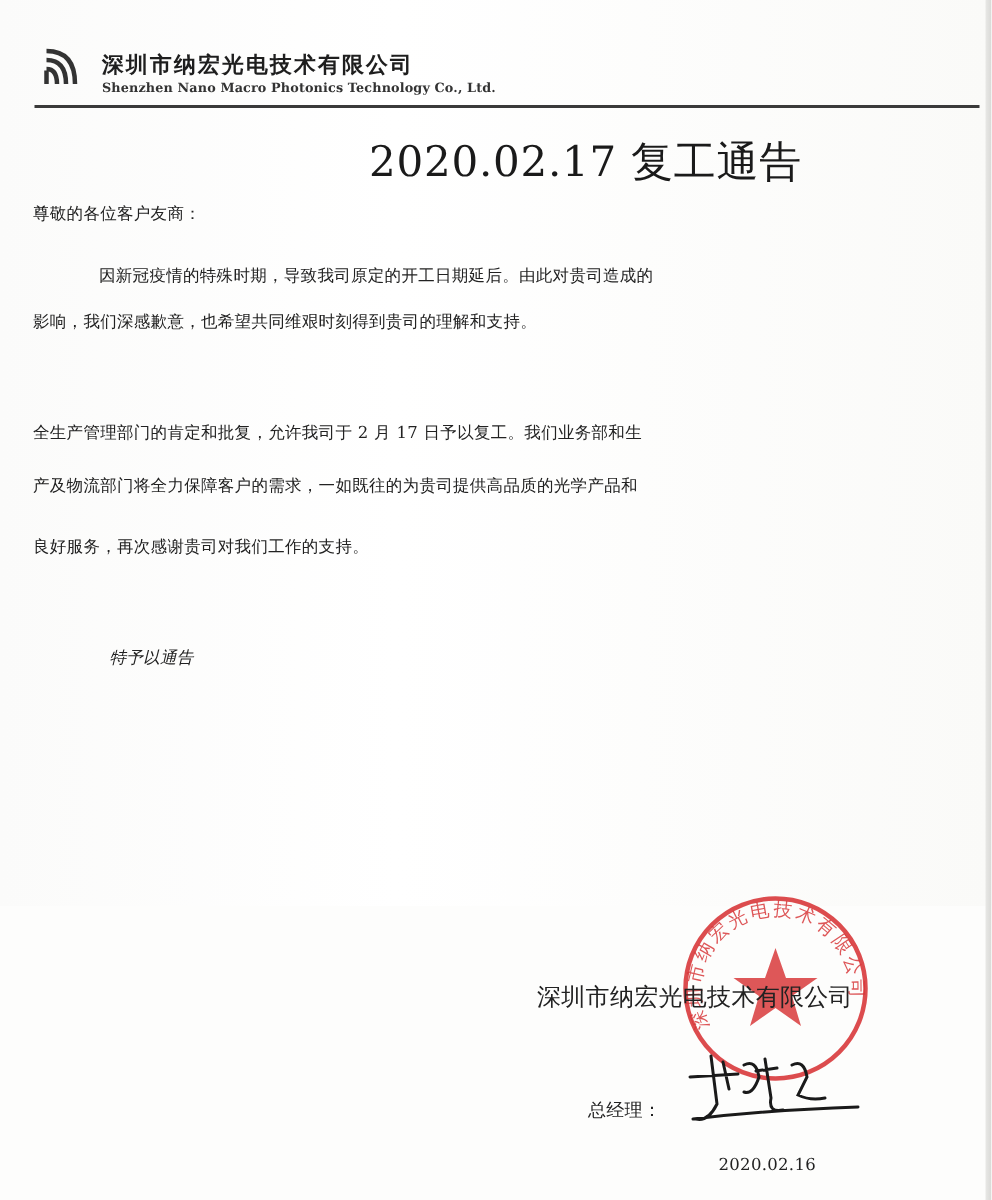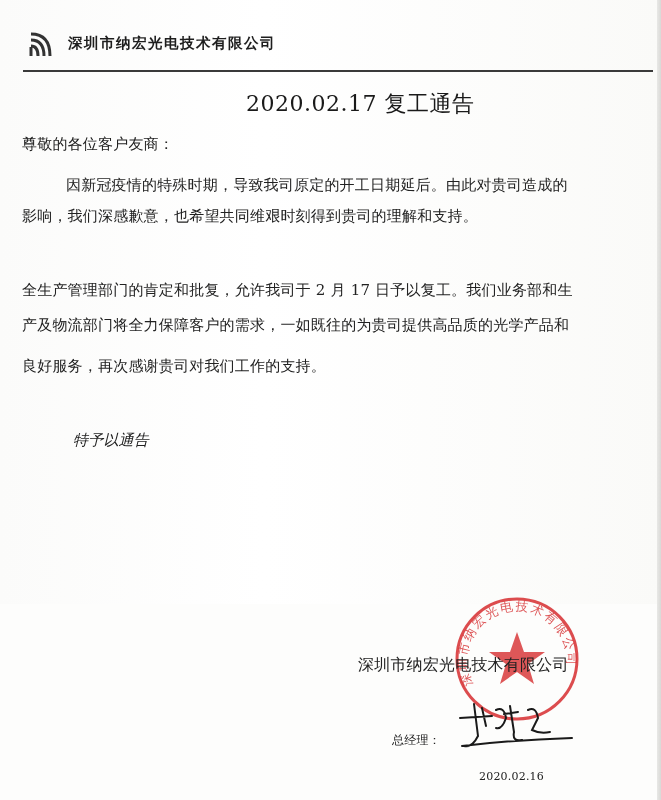--- a/index.html
+++ b/index.html
@@ -9,38 +9,39 @@
     font-family:"DejaVu Serif","Liberation Serif",serif;
     color:#222;
     position:relative;
   }
   .page { position:absolute; left:0; top:0; width:661px; height:604px; background:linear-gradient(90deg,#fbfbfa 0%,#ffffff 40%,#fafaf8 100%); }
   .edge { position:absolute; right:0; top:0; width:4px; height:800px; background:linear-gradient(90deg,#e8e8e6,#d9d9d6); }
   .logo { position:absolute; left:28px; top:30px; width:26px; height:28px; }
   .company-cn { position:absolute; left:68px; top:34px; font-size:14.5px; font-weight:bold; letter-spacing:1.5px; color:#1e1e1e; }
   .company-en { position:absolute; left:68px; top:54px; font-size:8.5px; font-weight:bold; color:#333; letter-spacing:0.1px; }
   .header-rule { position:absolute; left:23px; top:70px; width:630px; height:2px; background:#3a3a3a; }
-  .title { position:absolute; left:246px; top:89px; font-size:22px; color:#1a1a1a; letter-spacing:0.5px; }
-  .p { position:absolute; font-size:15px; color:#222; white-space:nowrap; letter-spacing:0.2px; }
+  .title { position:absolute; left:246px; top:89px; font-size:28px; color:#1a1a1a; letter-spacing:0.5px; }
+  .p { position:absolute; font-size:11px; color:#222; white-space:nowrap; letter-spacing:0.2px; }
   .stamp { position:absolute; left:452px; top:594px; width:130px; height:130px; }
   .signature { position:absolute; left:452px; top:696px; width:130px; height:60px; }
 </style>
 </head>
 <body>
 
 <div class="page">
   <div class="edge"></div>
 
   <svg class="logo" viewBox="0 0 26 28">
     <path d="M3 26 L3 17" stroke="#333" stroke-width="3" fill="none"></path>
     <path d="M3 16 Q10 16 10 26" stroke="#333" stroke-width="3" fill="none"></path>
     <path d="M3 10 Q16 10 16 26" stroke="#333" stroke-width="3" fill="none"></path>
     <path d="M3 4 Q22 4 22 26" stroke="#333" stroke-width="3" fill="none"></path>
   </svg>
   <div class="company-cn">深圳市纳宏光电技术有限公司</div>
+  <div class="company-en">Shenzhen Nano Macro Photonics Technology Co., Ltd.</div>
   <div class="header-rule"></div>
 
   <div class="title">2020.02.17 复工通告</div>
 
   <div class="p" style="left:22px; top:135px;">尊敬的各位客户友商：</div>
 
   <div class="p" style="left:66px; top:176px;">因新冠疫情的特殊时期，导致我司原定的开工日期延后。由此对贵司造成的</div>
   <div class="p" style="left:22px; top:207px;">影响，我们深感歉意，也希望共同维艰时刻得到贵司的理解和支持。</div>
 
   <div class="p" style="left:22px; top:281px;">全生产管理部门的肯定和批复，允许我司于 2 月 17 日予以复工。我们业务部和生</div>

